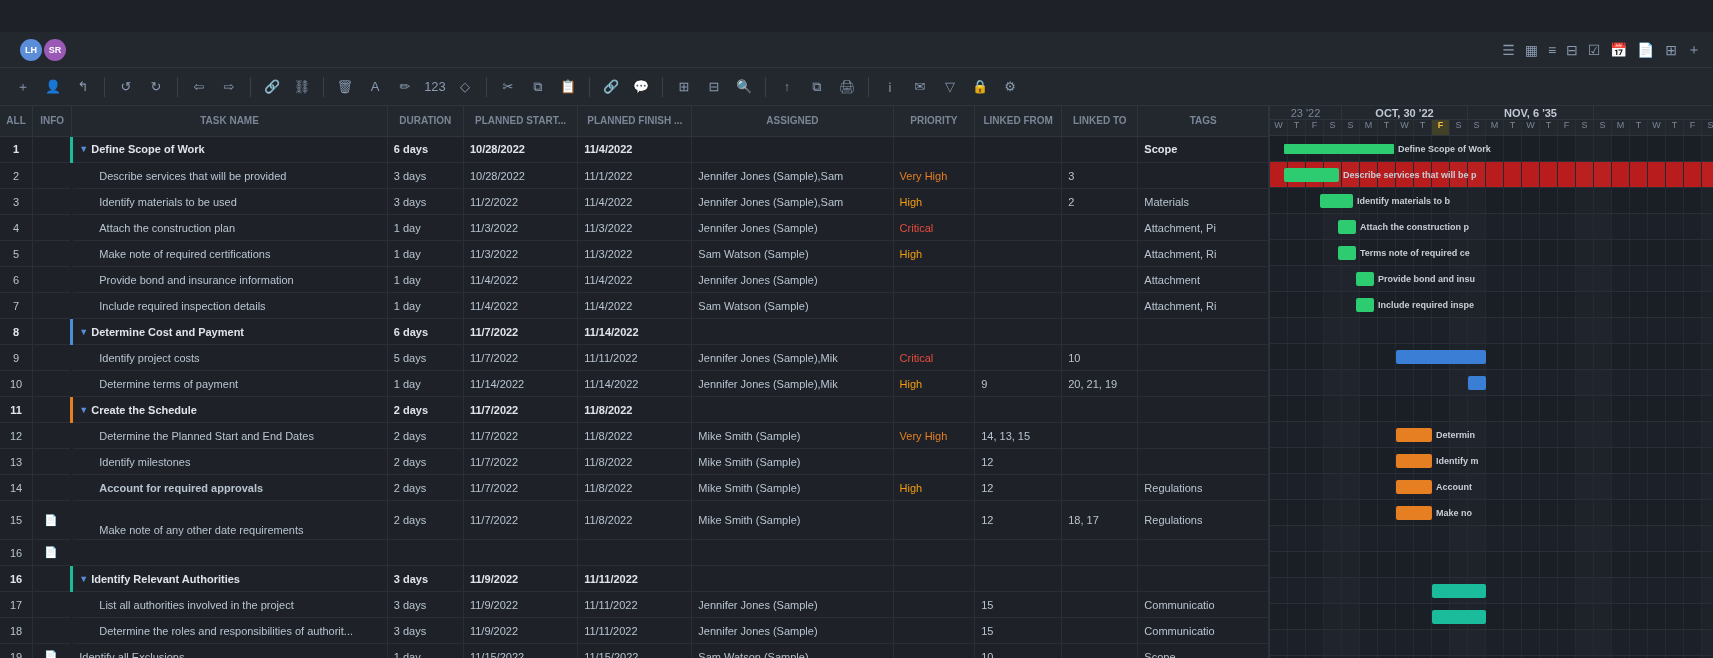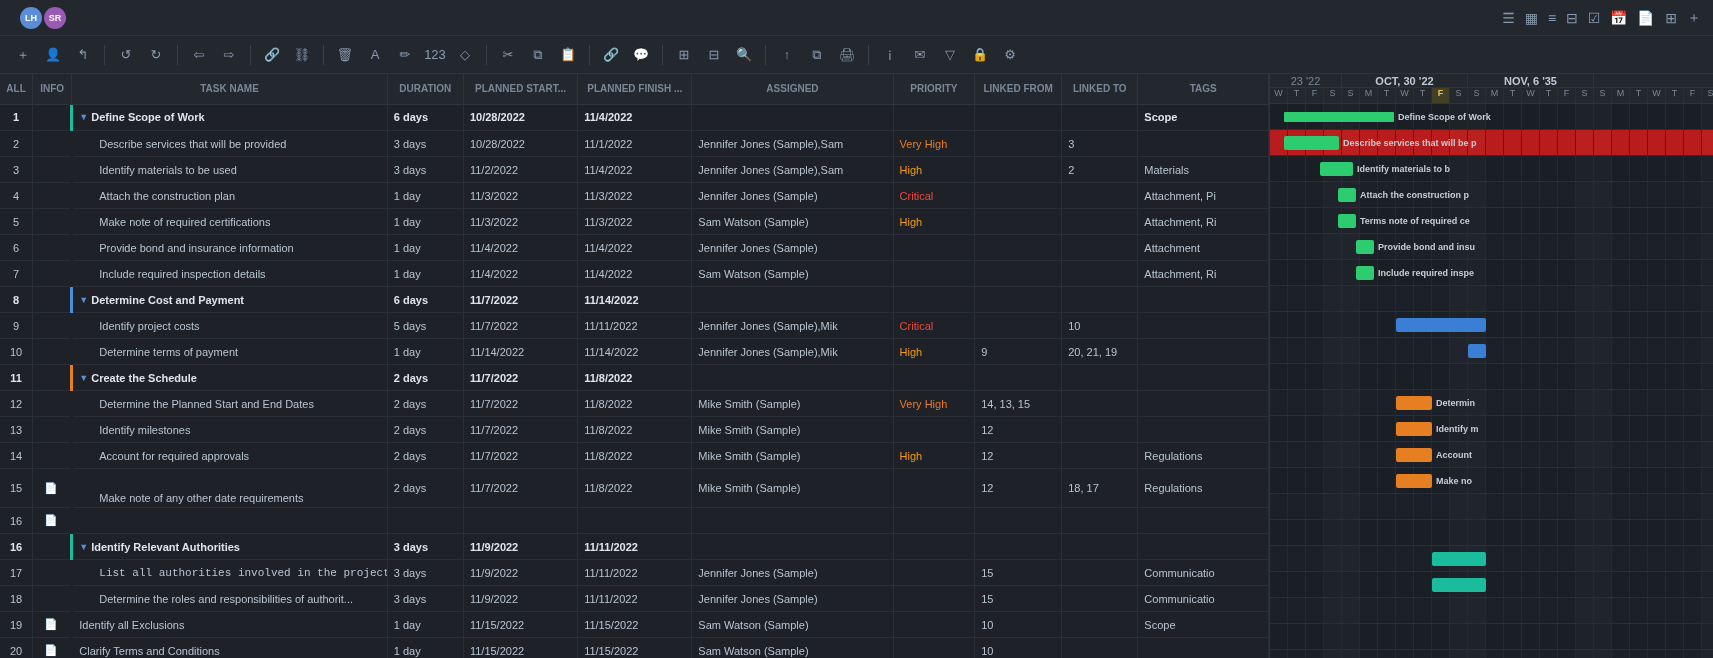--- a/index.html
+++ b/index.html
@@ -15,20 +15,21 @@
 
     
     .top-bar {
       display: flex;
       align-items: center;
       background: #23282f;
       height: 36px;
       padding: 0 12px;
       border-bottom: 1px solid #2e343c;
       gap: 8px;
+      margin-top: 32px;
     }
     .app-title {
       font-size: 13px;
       font-weight: 600;
       color: #e0e4ea;
     }
     .avatar-group {
       display: flex;
       gap: 2px;
     }
@@ -594,21 +595,21 @@
               <td>Mike Smith (Sample)</td>
               <td></td>
               <td>12</td>
               <td></td>
               <td></td>
             </tr>
             <tr>
               <td class="row-num">14</td>
               <td style="text-align: center;"></td>
               <td class="bar-none">
-                <div style="display: flex; align-items: center; gap: 3px; padding-left: 20px;">
+                <div style="display: flex; align-items: center; gap: 3px; padding-left: 20px; font-weight: bold;">
                   <span>Account for required approvals</span>
                 </div>
               </td>
               <td>2 days</td>
               <td>11/7/2022</td>
               <td>11/8/2022</td>
               <td>Mike Smith (Sample)</td>
               <td style="color: rgb(243, 156, 18);">High</td>
               <td>12</td>
               <td></td>
@@ -663,21 +664,21 @@
               <td></td>
               <td></td>
               <td></td>
               <td></td>
               <td></td>
             </tr>
             <tr>
               <td class="row-num">17</td>
               <td style="text-align: center;"></td>
               <td class="bar-none">
-                <div style="display: flex; align-items: center; gap: 3px; padding-left: 20px; font-family: Liberation Mono, monospace;">
+                <div style="display: flex; align-items: center; gap: 3px; padding-left: 20px;">
                   <span>List all authorities involved in the project</span>
                 </div>
               </td>
               <td>3 days</td>
               <td>11/9/2022</td>
               <td>11/11/2022</td>
               <td>Jennifer Jones (Sample)</td>
               <td></td>
               <td>15</td>
               <td></td>

